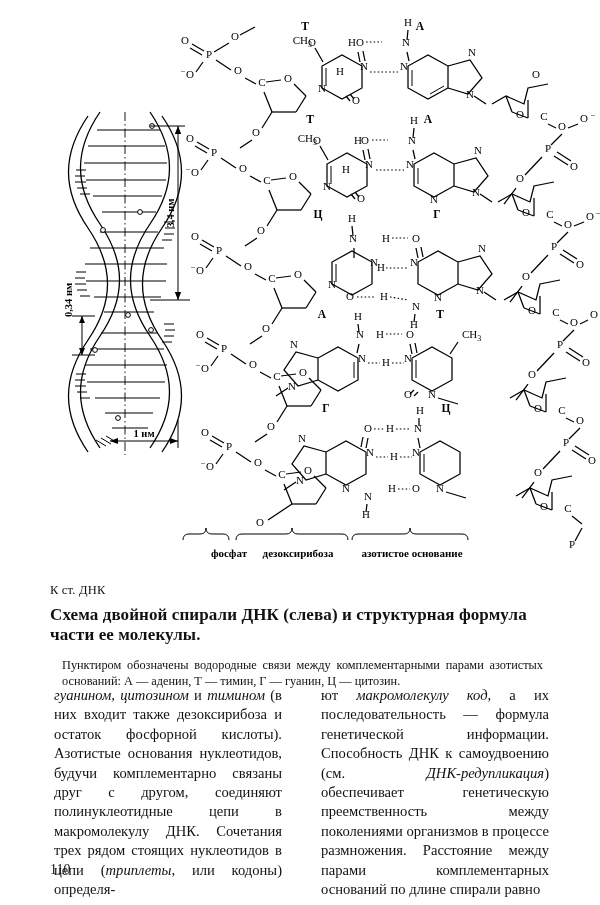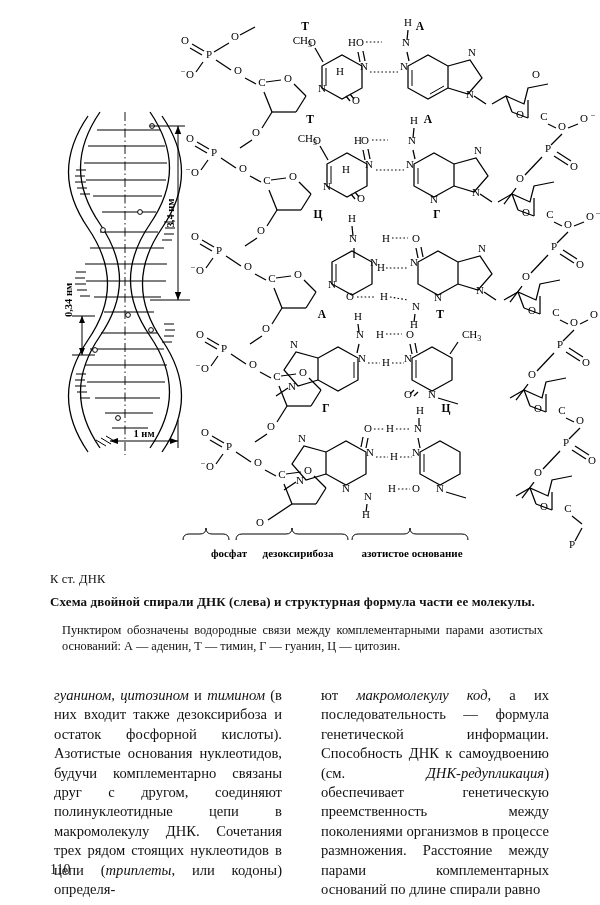--- a/index.html
+++ b/index.html
@@ -36,24 +36,24 @@
   
   .caption-block {
     position: absolute;
     left: 50px;
     top: 572px;
     width: 505px;
   }
   .cap-ref {
     font-size: 12.5px;
     letter-spacing: .2px;
-    margin: 0 0 7px 0;
+    margin: 11px 0 7px 0;
   }
   .cap-bold {
-    font-size: 13px;
+    font-size: 17px;
     font-weight: bold;
     letter-spacing: .1px;
     margin: 0 0 8px 0;
   }
   .cap-note {
     font-size: 12.3px;
     line-height: 16px;
     text-align: justify;
     margin: 12px;
   }

